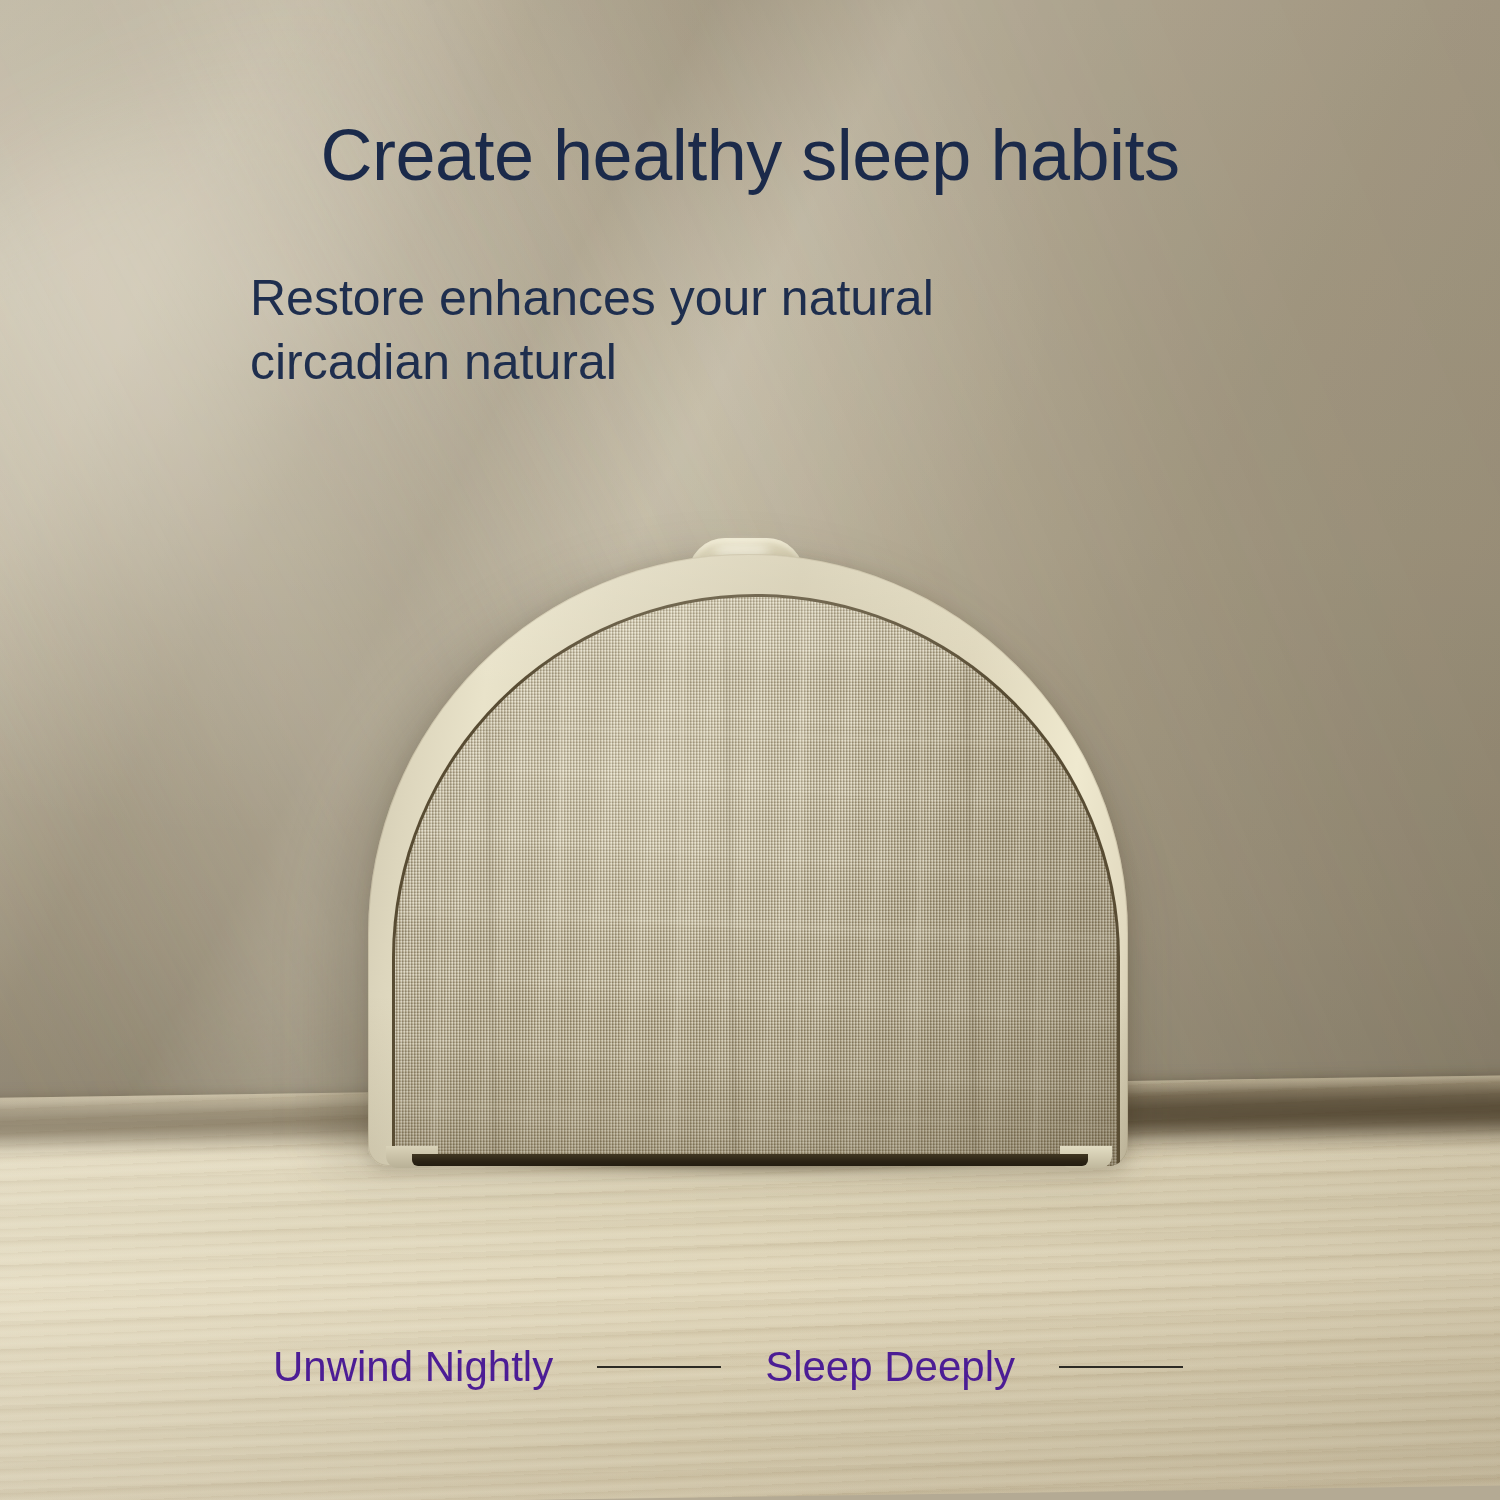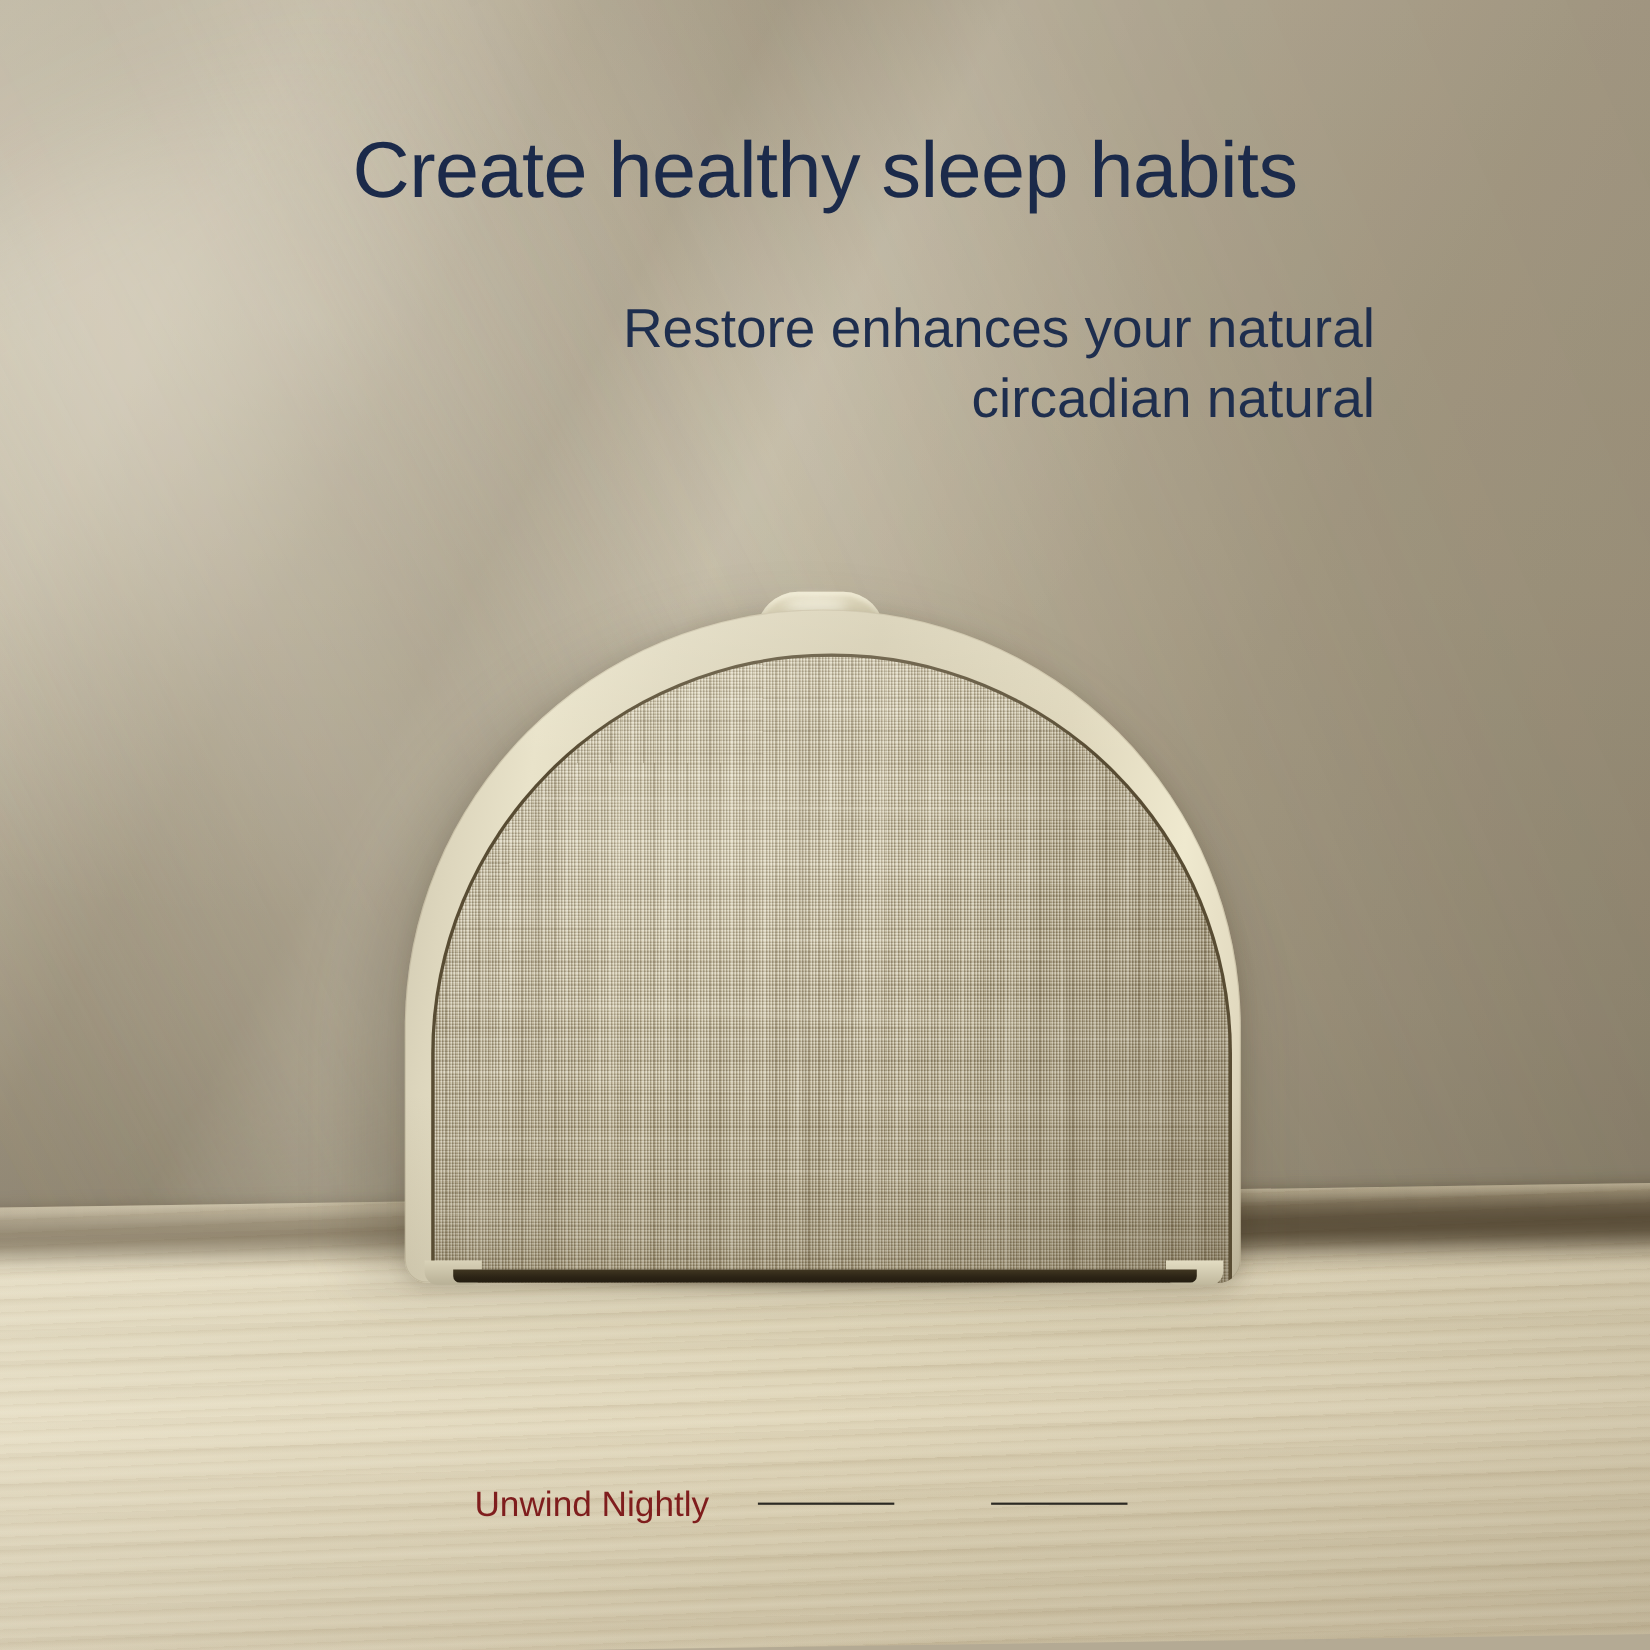--- a/index.html
+++ b/index.html
@@ -352,41 +352,41 @@
     font-size: 72px;
     font-weight: 400;
     letter-spacing: -0.5px;
     color: #1b2a4a;
     line-height: 1.05;
   }
   .subhead {
     position: absolute;
     left: 250px; top: 266px;
     width: 1000px;
-    text-align: right;
+    text-align: left;
     font-size: 50px;
     font-weight: 400;
     color: #1e2e4e;
     line-height: 1.28;
   }
 
   
   .steps {
     position: absolute;
     left: 0; top: 1312px;
     width: 1500px;
     height: 110px;
     display: flex;
     align-items: center;
     justify-content: center;
     gap: 0;
   }
   .step-label {
-    font-size: 32px;
-    color: #7f1d1d;
+    font-size: 42px;
+    color: #4c1d95;
     white-space: nowrap;
   }
   .step-rule {
     width: 124px;
     height: 2px;
     background: #2c2a24;
     margin: 0 44px;
     flex: none;
   }
 </style>
@@ -428,16 +428,17 @@
     </div>
 
     <div class="base-foot-l"></div>
     <div class="base-foot-r"></div>
     <div class="base-bar"></div>
   </div>
 
   <div class="steps">
     <span class="step-label">Unwind Nightly</span>
     <span class="step-rule"></span>
+    <span class="step-label">Sleep Deeply</span>
     <span class="step-rule"></span>
   </div>
 
 </div>
 
 </body></html>

